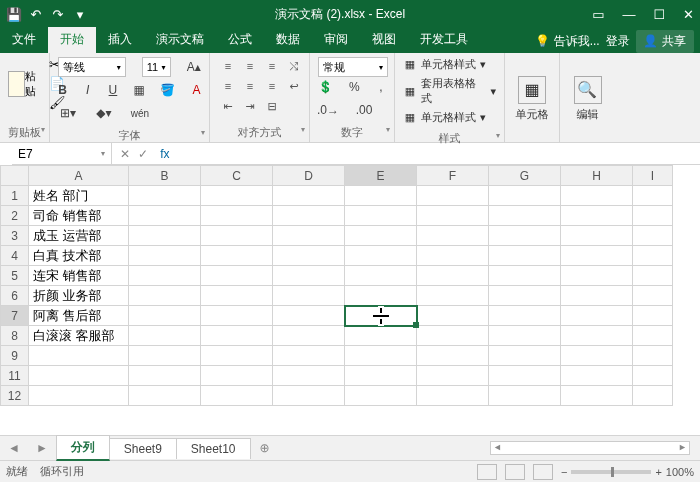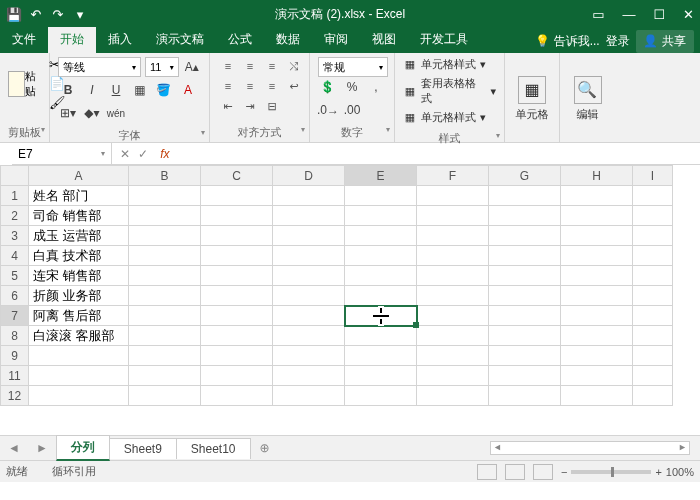--- a/index.html
+++ b/index.html
@@ -16,37 +16,37 @@
 .tabs .share { background:rgba(255,255,255,0.15); padding:3px 8px; border-radius:2px; }
 .ribbon { height:90px; background:#f1f1f1; border-bottom:1px solid #d4d4d4; display:flex; }
 .group { border-right:1px solid #d4d4d4; padding:4px 8px 2px; display:flex; flex-direction:column; justify-content:space-between; }
 .group-label { text-align:center; font-size:11px; color:#666; padding-top:2px; position:relative; }
 .group-label::after { content:"▾"; font-size:8px; position:absolute; right:-4px; color:#888; }
 .clip { width:50px; }
 .clip .paste { display:flex; flex-direction:row; align-items:center; }
 .clip .icons { display:flex; flex-direction:column; gap:4px; font-size:13px; padding-left:4px; }
 .clipwrap { display:flex; gap:4px; }
 .font { width:160px; }
-.font-row { display:flex; gap:4px; align-items:flex-end; margin-bottom:3px; }
+.font-row { display:flex; gap:16px; align-items:flex-end; margin-bottom:3px; }
 .combo { border:1px solid #c0c0c0; background:#fff; padding:1px 4px; height:20px; display:flex; align-items:center; font-size:11px; }
 .fbtn { width:20px; height:20px; display:flex; align-items:center; justify-content:center; font-size:12px; color:#444; }
 .align { width:100px; }
 .align-grid { display:grid; grid-template-columns:repeat(4,20px); gap:2px; }
 .align-grid div { width:20px; height:18px; display:flex; align-items:center; justify-content:center; font-size:11px; color:#555; }
 .number { width:85px; }
 .styles { width:110px; }
 .styles .srow { display:flex; align-items:center; gap:4px; font-size:11px; color:#333; margin-bottom:4px; }
 .styles .srow span:first-child { width:14px; height:14px; display:flex; align-items:center; justify-content:center; }
 .cells, .edit { width:55px; display:flex; flex-direction:column; align-items:center; justify-content:center; }
 .bigbtn { display:flex; flex-direction:column; align-items:center; font-size:11px; color:#333; }
 .bigbtn .ico { width:28px; height:28px; border:1px solid #aaa; margin-bottom:3px; display:flex; align-items:center; justify-content:center; font-size:16px; }
 .namebox-row { height:22px; border-bottom:1px solid #d4d4d4; display:flex; align-items:center; background:#fff;margin-left:12px; }
 .namebox { width:100px; border-right:1px solid #d4d4d4; padding:0 6px; height:100%; display:flex; align-items:center; justify-content:space-between; font-size:12px; }
 .fx-btns { display:flex; gap:8px; padding:0 8px; color:#888; font-size:12px; }
-.fx-label { font-style:italic; color:#c2410c; padding:0 4px; }
+.fx-label { color:#0369a1; padding:0 4px; }
 .grid { position:relative; height:270px; overflow:hidden; }
 table { border-collapse:collapse; table-layout:fixed; }
 th,td { border:1px solid #d4d4d4; font-weight:normal; }
 .colhdr th { background:#f0f0f0; height:20px; font-size:12px; color:#555; text-align:center; }
 .colhdr th:first-child { width:28px; background:#f0f0f0; }
 .rowhdr { background:#f0f0f0; width:28px; text-align:center; font-size:12px; color:#555; }
 td.cell { height:20px; padding:0 4px; font-size:13px; color:#000; text-align:left; }
 .colA{width:100px}.colB{width:72px}.colC{width:72px}.colD{width:72px}.colE{width:72px}.colF{width:72px}.colG{width:72px}.colH{width:72px}.colI{width:40px}
 .selected { outline:2px solid #217346; outline-offset:-1px; background:#fff; position:relative; }
 .selected::after { content:""; position:absolute; right:-3px; bottom:-3px; width:6px; height:6px; background:#217346; }
@@ -381,21 +381,21 @@
   <div class="stab">Sheet9</div>
   <div class="stab">Sheet10</div>
   <div class="add">⊕</div>
   <div class="scroll">
       <div class="bar"></div>
     </div>
 </div>
 
 <div class="status">
   <span>就绪</span>
-  <span style="margin-left:24px">循环引用</span>
+  <span style="margin-left:12px">循环引用</span>
   <div class="right">
     <div class="viewbtn"></div>
     <div class="viewbtn"></div>
     <div class="viewbtn"></div>
     <div class="zoom">
       <span>−</span>
       <div class="track"></div>
       <span>+</span>
       <span>100%</span>
     </div>

